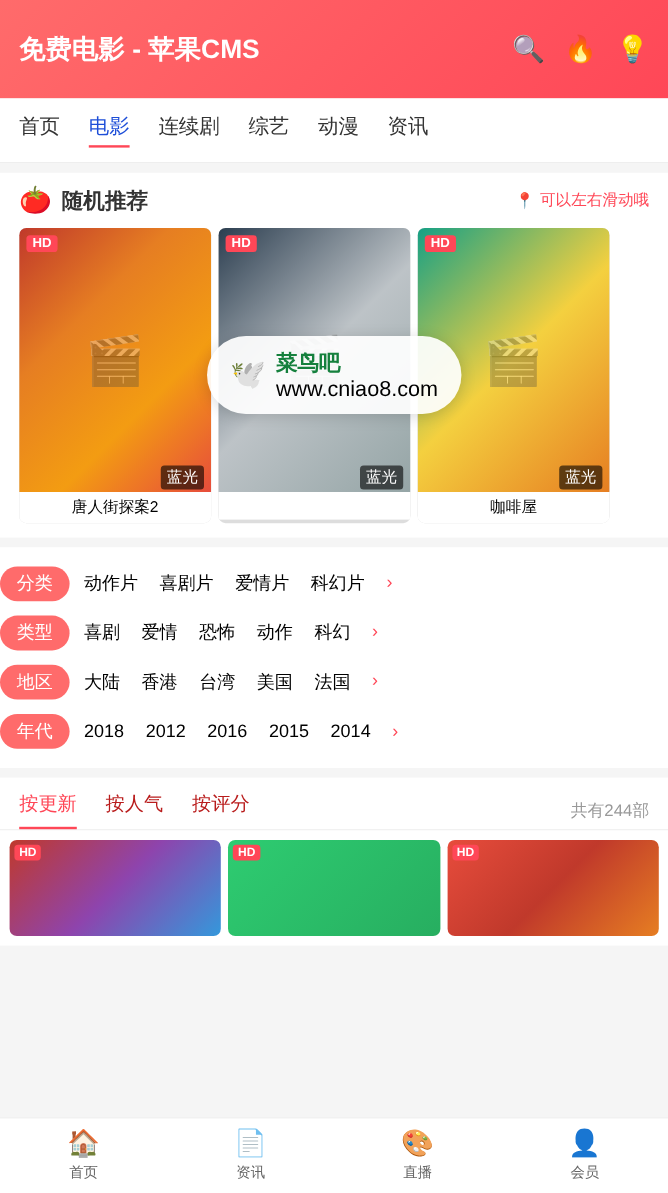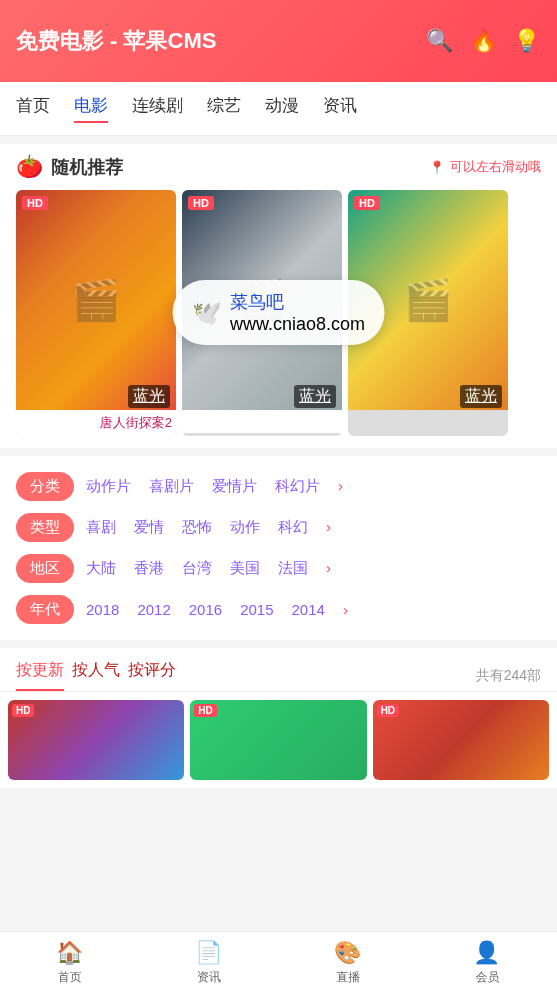--- a/index.html
+++ b/index.html
@@ -113,30 +113,29 @@
       font-weight: bold;
       padding: 1px 5px;
       border-radius: 3px;
     }
     .blue-badge {
       position: absolute;
       bottom: 28px;
       right: 6px;
       background: rgba(0,0,0,0.6);
       color: white;
-      font-size: 16px;
+      font-size: 13px;
       padding: 1px 5px;
       border-radius: 3px;
-      text-decoration: underline;
     }
     .movie-title {
       font-size: 13px;
-      color: #be185d;
+      color: #000000;
       padding: 4px 4px;
-      text-align: right;
+      text-align: center;
       background: white;
     }
 
     
     .movie-img-1 { background: linear-gradient(135deg, #c0392b, #e67e22, #f39c12, #e74c3c); }
     .movie-img-2 { background: linear-gradient(135deg, #2c3e50, #bdc3c7, #95a5a6); }
     .movie-img-3 { background: linear-gradient(135deg, #16a085, #f4d03f, #e67e22); }
 
     
     .watermark-overlay {
@@ -153,76 +152,76 @@
       white-space: nowrap;
       z-index: 10;
       box-shadow: 0 2px 12px rgba(0,0,0,0.15);
     }
     .watermark-icon {
       font-size: 24px;
       color: #3498db;
     }
     .watermark-text {
       font-size: 18px;
-      font-weight: normal;
-      color: #1d4ed8;
+      font-weight: bold;
+      color: #15803d;
     }
     .watermark-url {
       font-size: 18px;
       color: #000000;
     }
 
     
     .filter-section {
       background: white;
       margin-top: 8px;
       padding: 10px 0;
     }
     .filter-row {
       display: flex;
       align-items: center;
-      padding: 6px 16px;
+      padding: 6px 0;
       overflow-x: hidden;
     }
     .filter-label {
       background: #ff6b6b;
       color: white;
       border-radius: 16px;
       padding: 5px 14px;
       font-size: 15px;
       margin-right: 12px;
       flex-shrink: 0;
       cursor: pointer;
     }
     .filter-items {
       display: flex;
       gap: 18px;
       overflow: hidden;
       flex-wrap: nowrap;
     }
     .filter-item {
       font-size: 15px;
-      color: #8b5cf6;
+      color: #000000;
       cursor: pointer;
       white-space: nowrap;
     }
 
     
     .sort-section {
       background: white;
       margin-top: 8px;
       padding: 12px 16px 0;
       display: flex;
       align-items: center;
       justify-content: space-between;
       border-bottom: 1px solid #eee;
     }
     .sort-tabs {
       display: flex;
-      gap: 8px;
+      gap: 24px;
     }
     .sort-tab {
       font-size: 16px;
       color: #b91c1c;
       cursor: pointer;
       padding-bottom: 8px;
     }
     .sort-tab.active {
       color: #ff4757;
       border-bottom: 2px solid #ff4757;
@@ -355,20 +354,21 @@
       <span class="blue-badge">蓝光</span>
       <div class="movie-title">&nbsp;</div>
     </div>
 
     <div class="movie-card">
       <div class="movie-card-fake-img movie-img-3">
         <span style="color:rgba(255,255,255,0.3);font-size:40px;">🎬</span>
       </div>
       <span class="hd-badge">HD</span>
       <span class="blue-badge">蓝光</span>
+      <div class="movie-title">咖啡屋</div>
     </div>
   </div>
 
   <div class="watermark-overlay" style="position:absolute; top:50%; left:50%; transform:translate(-50%,-60%); z-index:20;">
     <span class="watermark-icon">🕊️</span>
     <div>
       <div class="watermark-text">菜鸟吧</div>
       <div class="watermark-url">www.cniao8.com</div>
     </div>
   </div>

